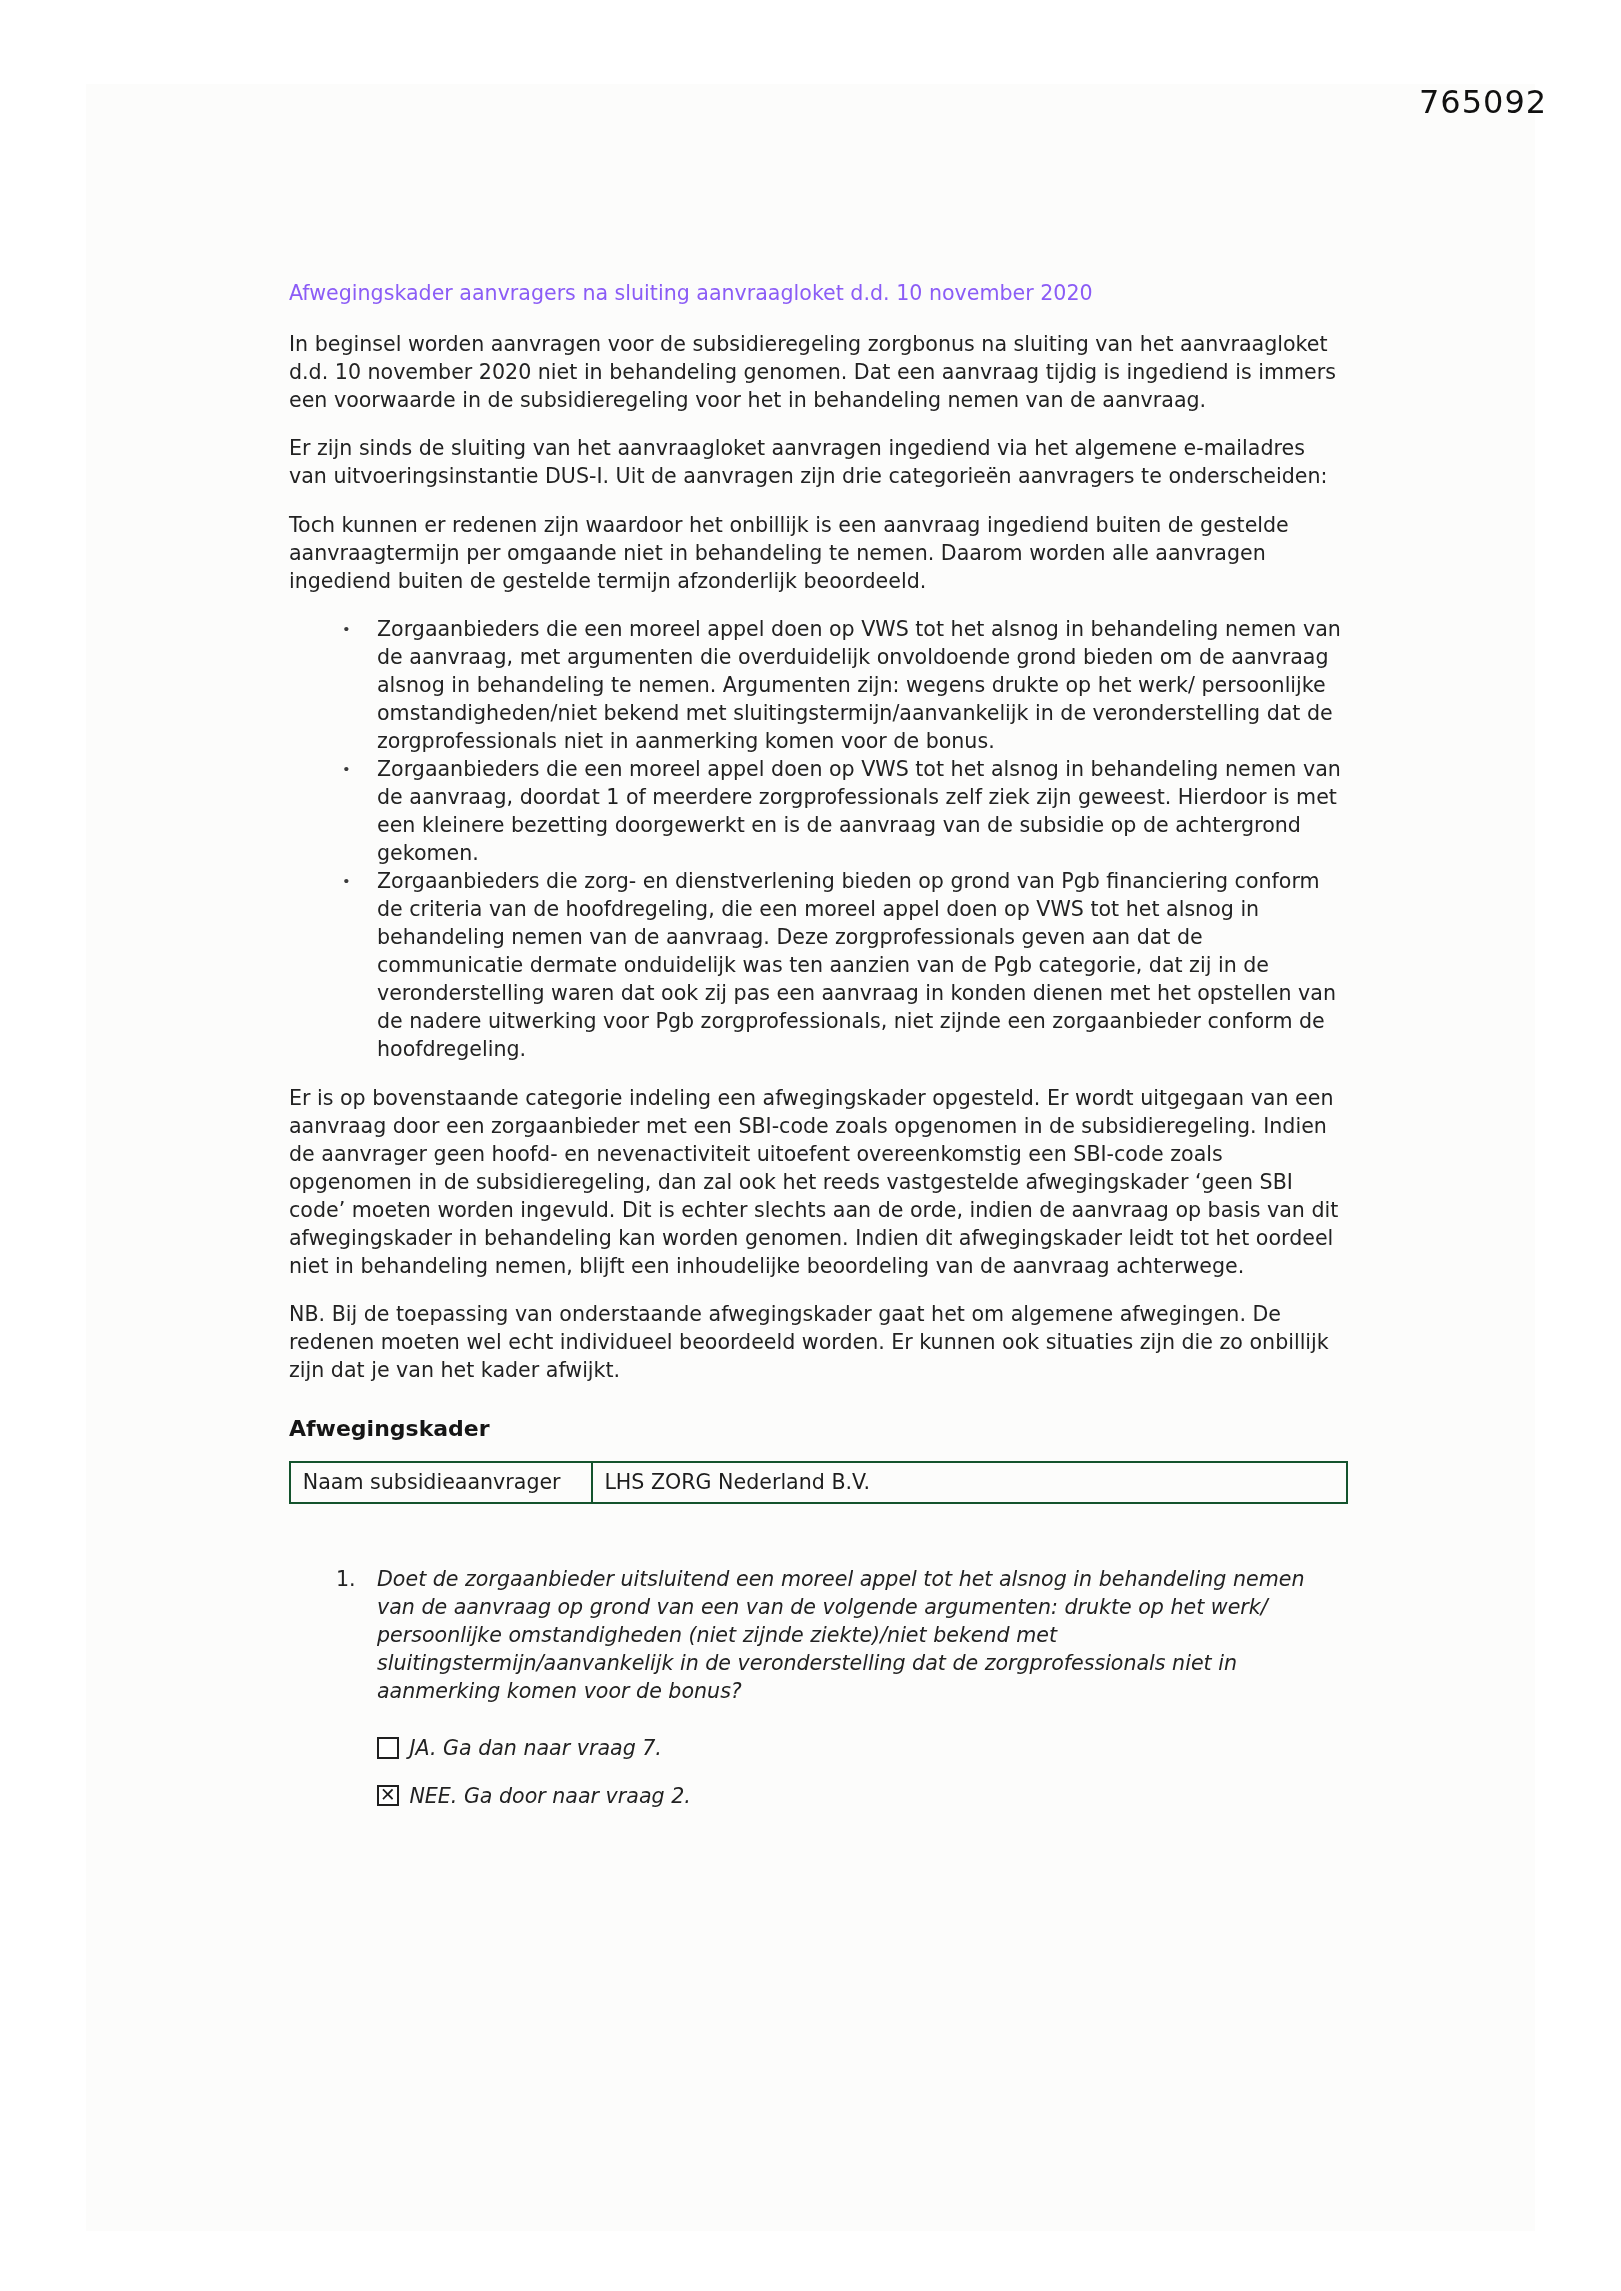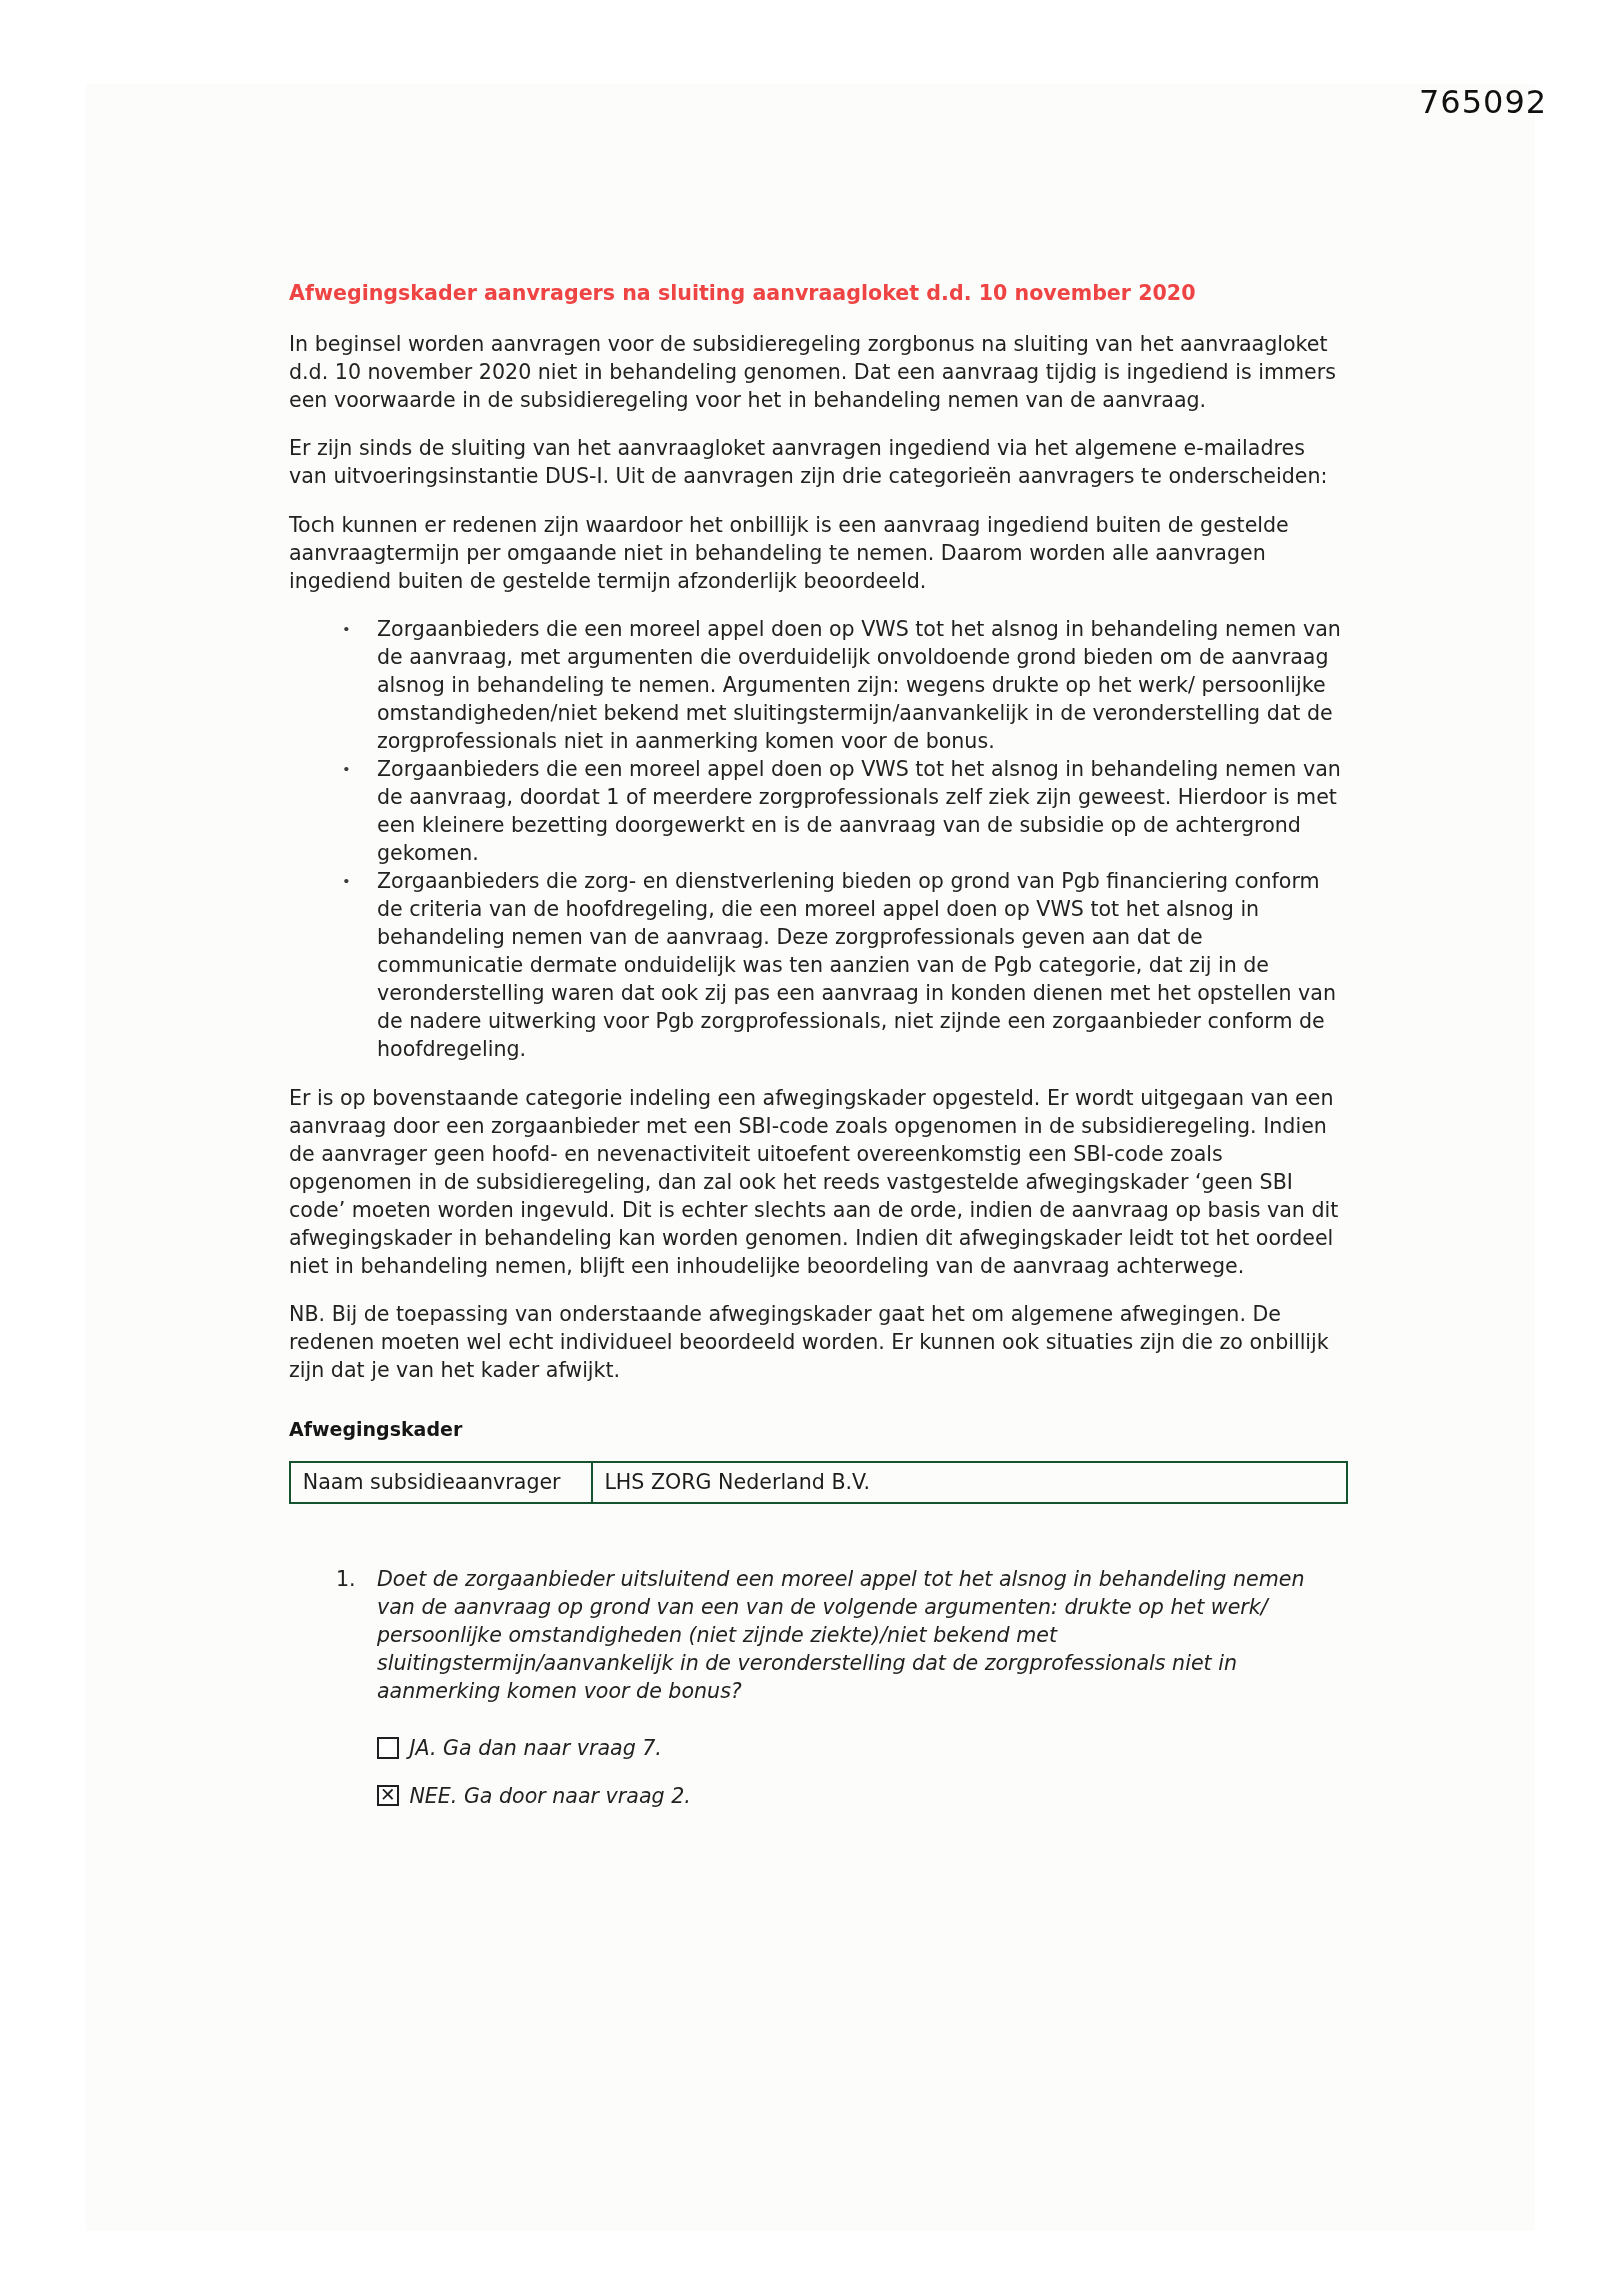--- a/index.html
+++ b/index.html
@@ -37,22 +37,22 @@
     position: absolute;
     left: 289px;
     top: 279px;
     width: 1059px;
     font-size: 20.6px;
     line-height: 28px;
   }
   h1.doc-title {
     font-size: 20.6px;
     line-height: 28px;
-    font-weight: bold;
-    color: #ef4444;
+    font-weight: normal;
+    color: #8b5cf6;
     margin: 0 0 22.5px 0;
   }
   p.para {
     margin: 0 0 20.6px 0;
   }
   ul.category-list {
     list-style: none;
     margin: 0 0 20.6px 0;
     padding: 0;
   }
@@ -64,21 +64,21 @@
     width: 35px;
     margin-left: 53px;
     font-size: 14.7px;
     line-height: 28px;
     color: #3a3a3a;
   }
   ul.category-list .bullet-text {
     flex: 1;
   }
   h2.section-heading {
-    font-size: 19px;
+    font-size: 22px;
     line-height: 28px;
     font-weight: bold;
     color: #161616;
     margin: 31px 0 17.6px 0;
   }
   table.applicant-table {
     border-collapse: collapse;
     width: 100%;
     margin: 0 0 61px 0;
   }

